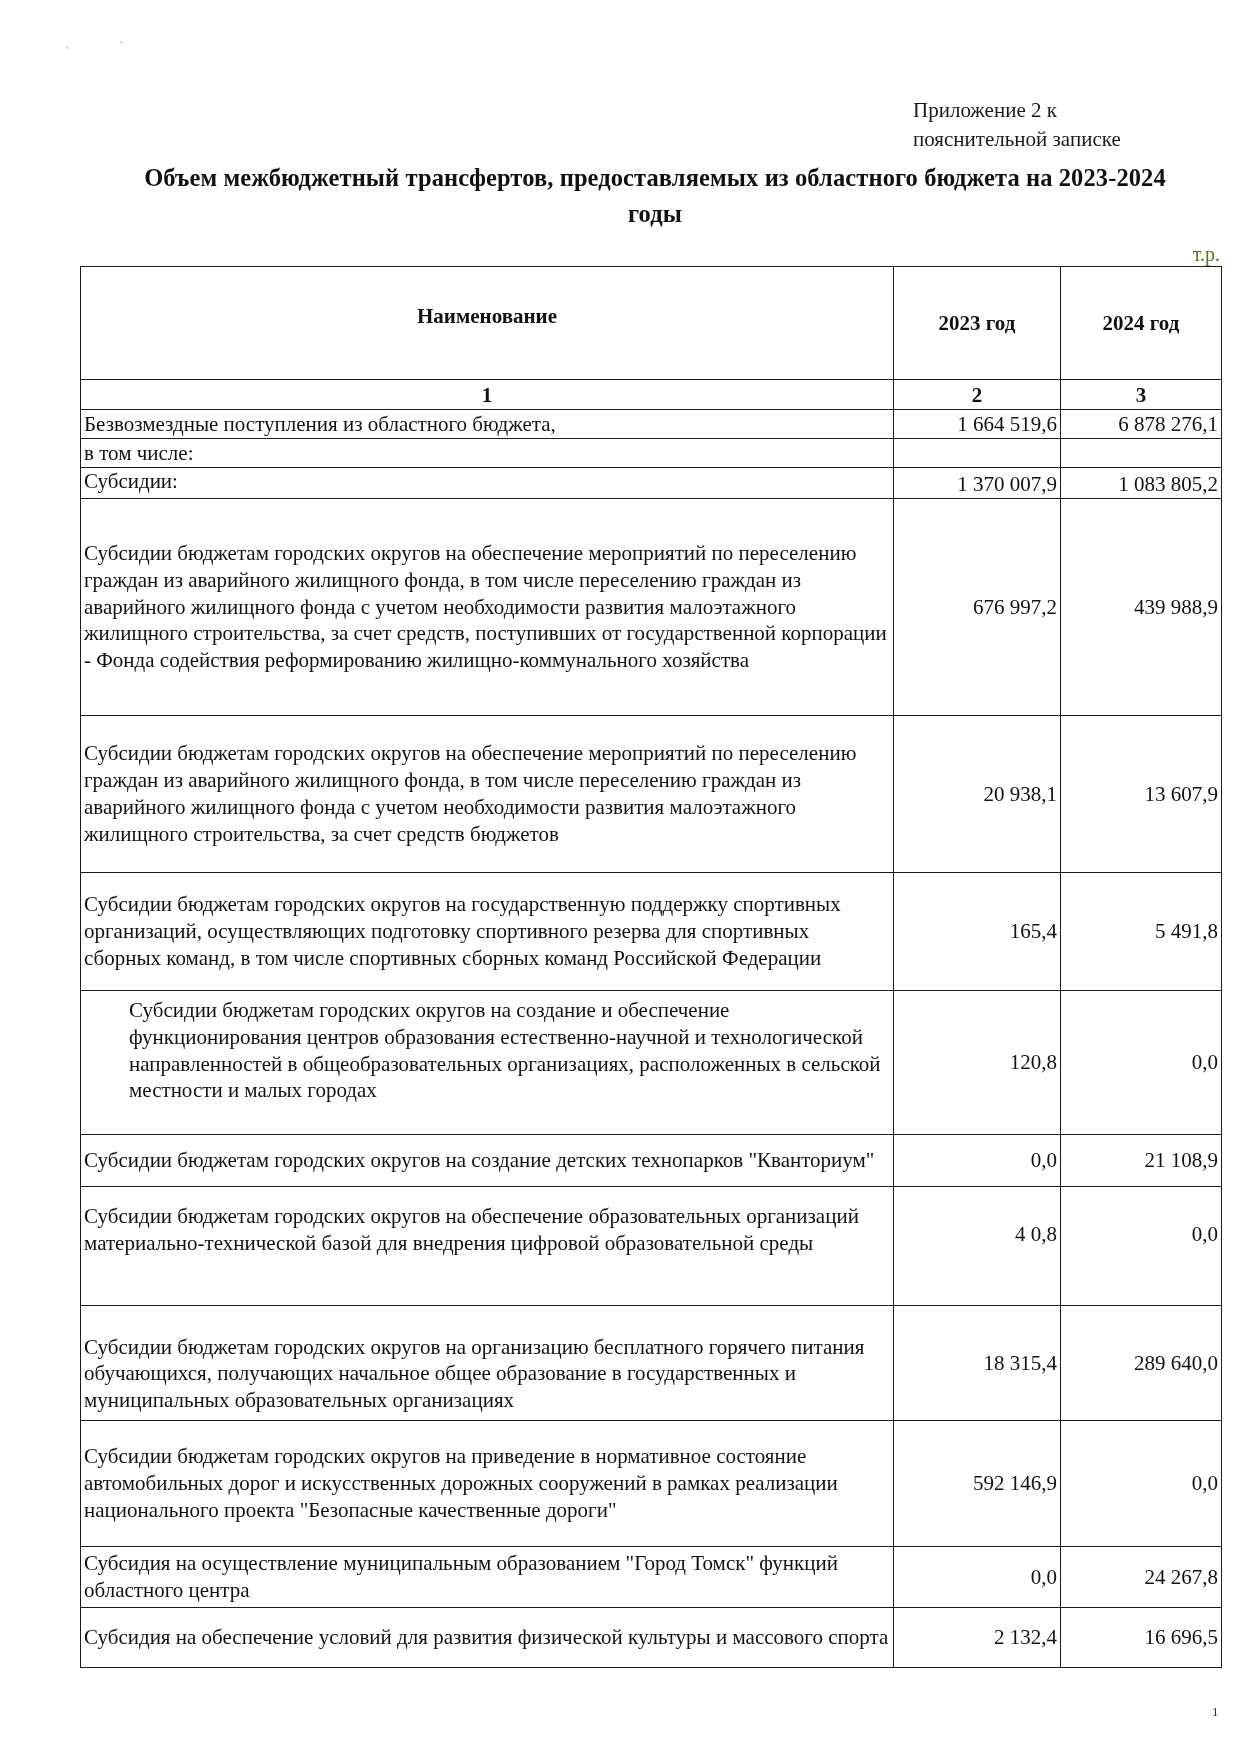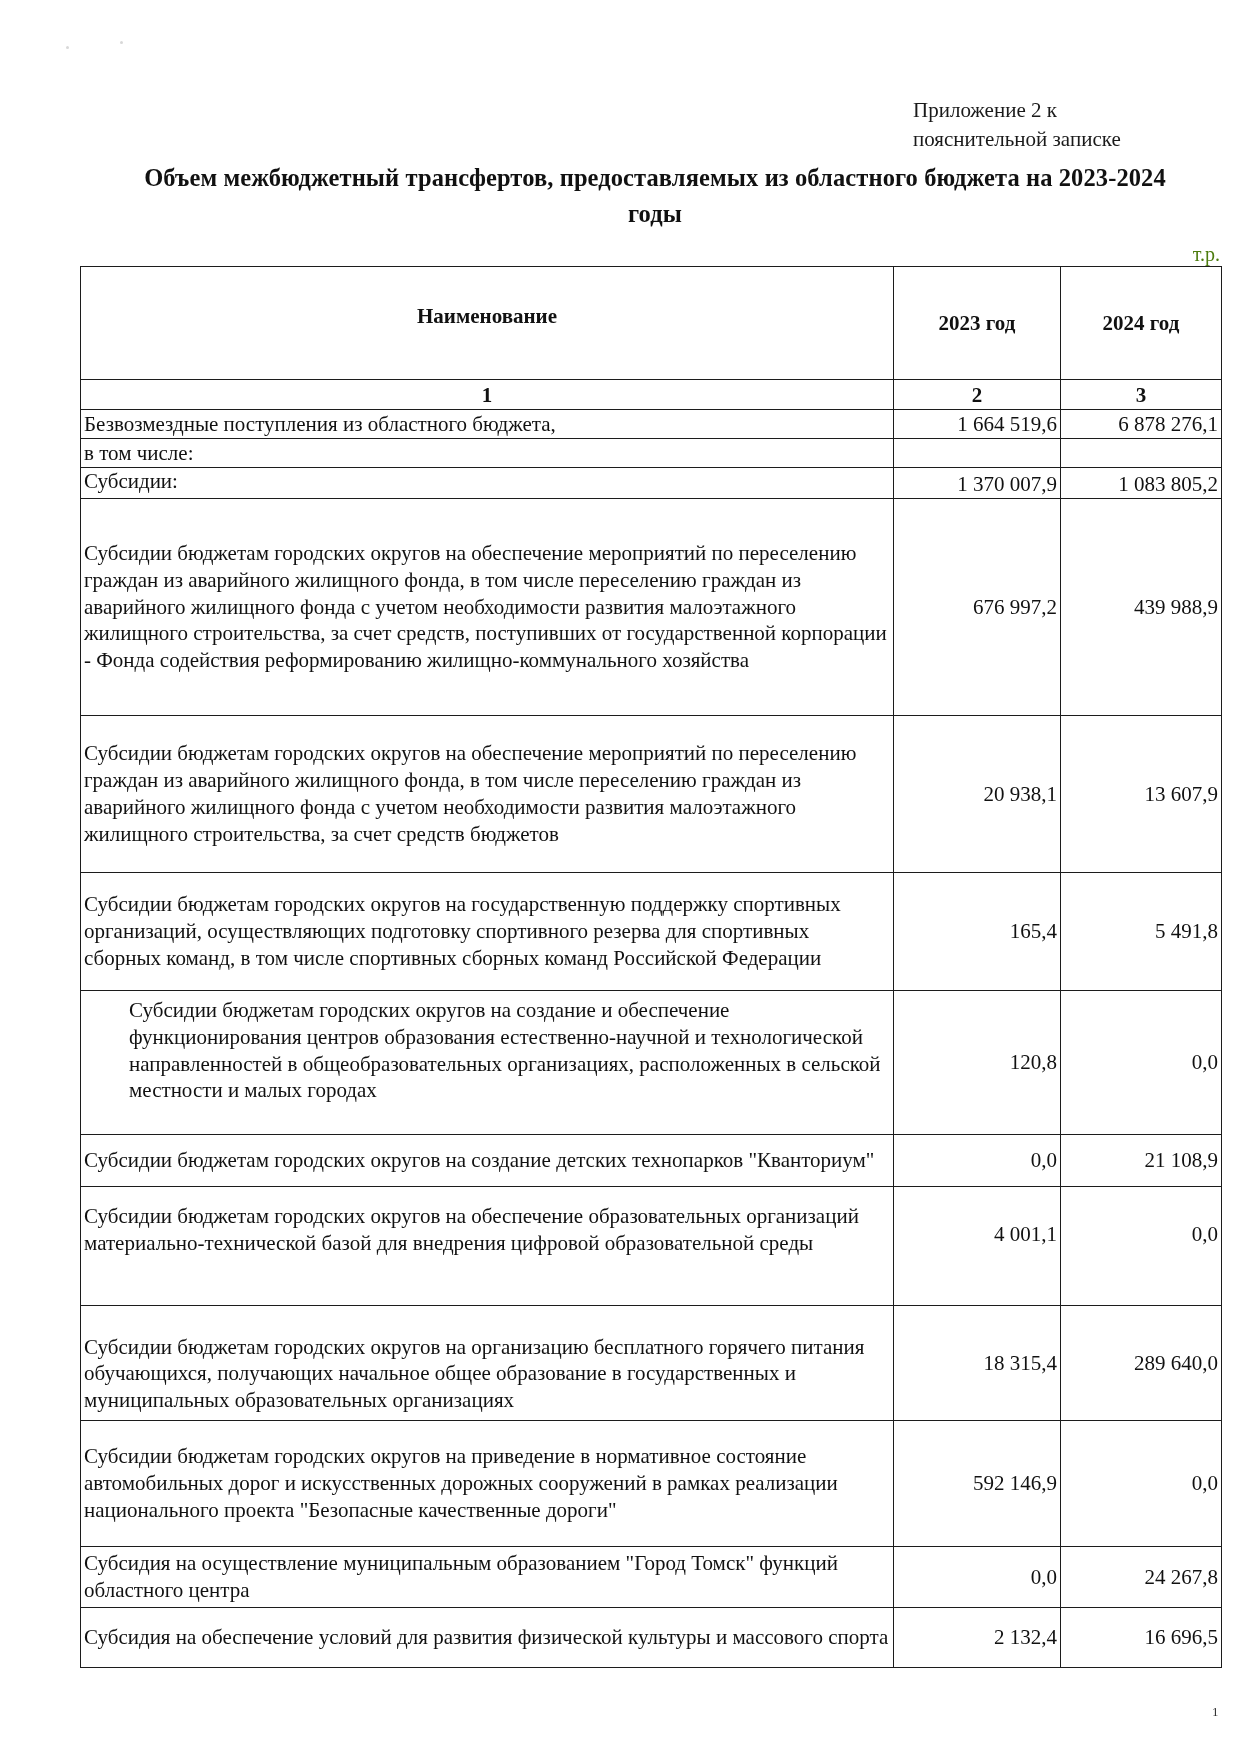--- a/index.html
+++ b/index.html
@@ -96,21 +96,21 @@
     <td class="num">120,8</td>
     <td class="num">0,0</td>
   </tr>
   <tr class="sub" style="height:52px;">
     <td class="txt">Субсидии бюджетам городских округов на создание детских технопарков "Кванториум"</td>
     <td class="num">0,0</td>
     <td class="num">21 108,9</td>
   </tr>
   <tr class="sub" style="height:119px;">
     <td class="txt" style="vertical-align:top; padding-top:16px;margin-left:19px;">Субсидии бюджетам городских округов на обеспечение образовательных организаций материально-технической базой для внедрения цифровой образовательной среды</td>
-    <td class="num" style="vertical-align:top; padding-top:34px;">4 001,1</td>
+    <td class="num" style="vertical-align:top; padding-top:34px;">4 0,8</td>
     <td class="num" style="vertical-align:top; padding-top:34px;">0,0</td>
   </tr>
   <tr class="sub" style="height:115px;">
     <td class="txt" style="vertical-align:bottom; padding-bottom:6px;">Субсидии бюджетам городских округов на организацию бесплатного горячего питания обучающихся, получающих начальное общее образование в государственных и муниципальных образовательных организациях</td>
     <td class="num">18 315,4</td>
     <td class="num">289 640,0</td>
   </tr>
   <tr class="sub" style="height:126px;">
     <td class="txt">Субсидии бюджетам городских округов на приведение в нормативное состояние автомобильных дорог и искусственных дорожных сооружений в рамках реализации национального проекта "Безопасные качественные дороги"</td>
     <td class="num">592 146,9</td>

